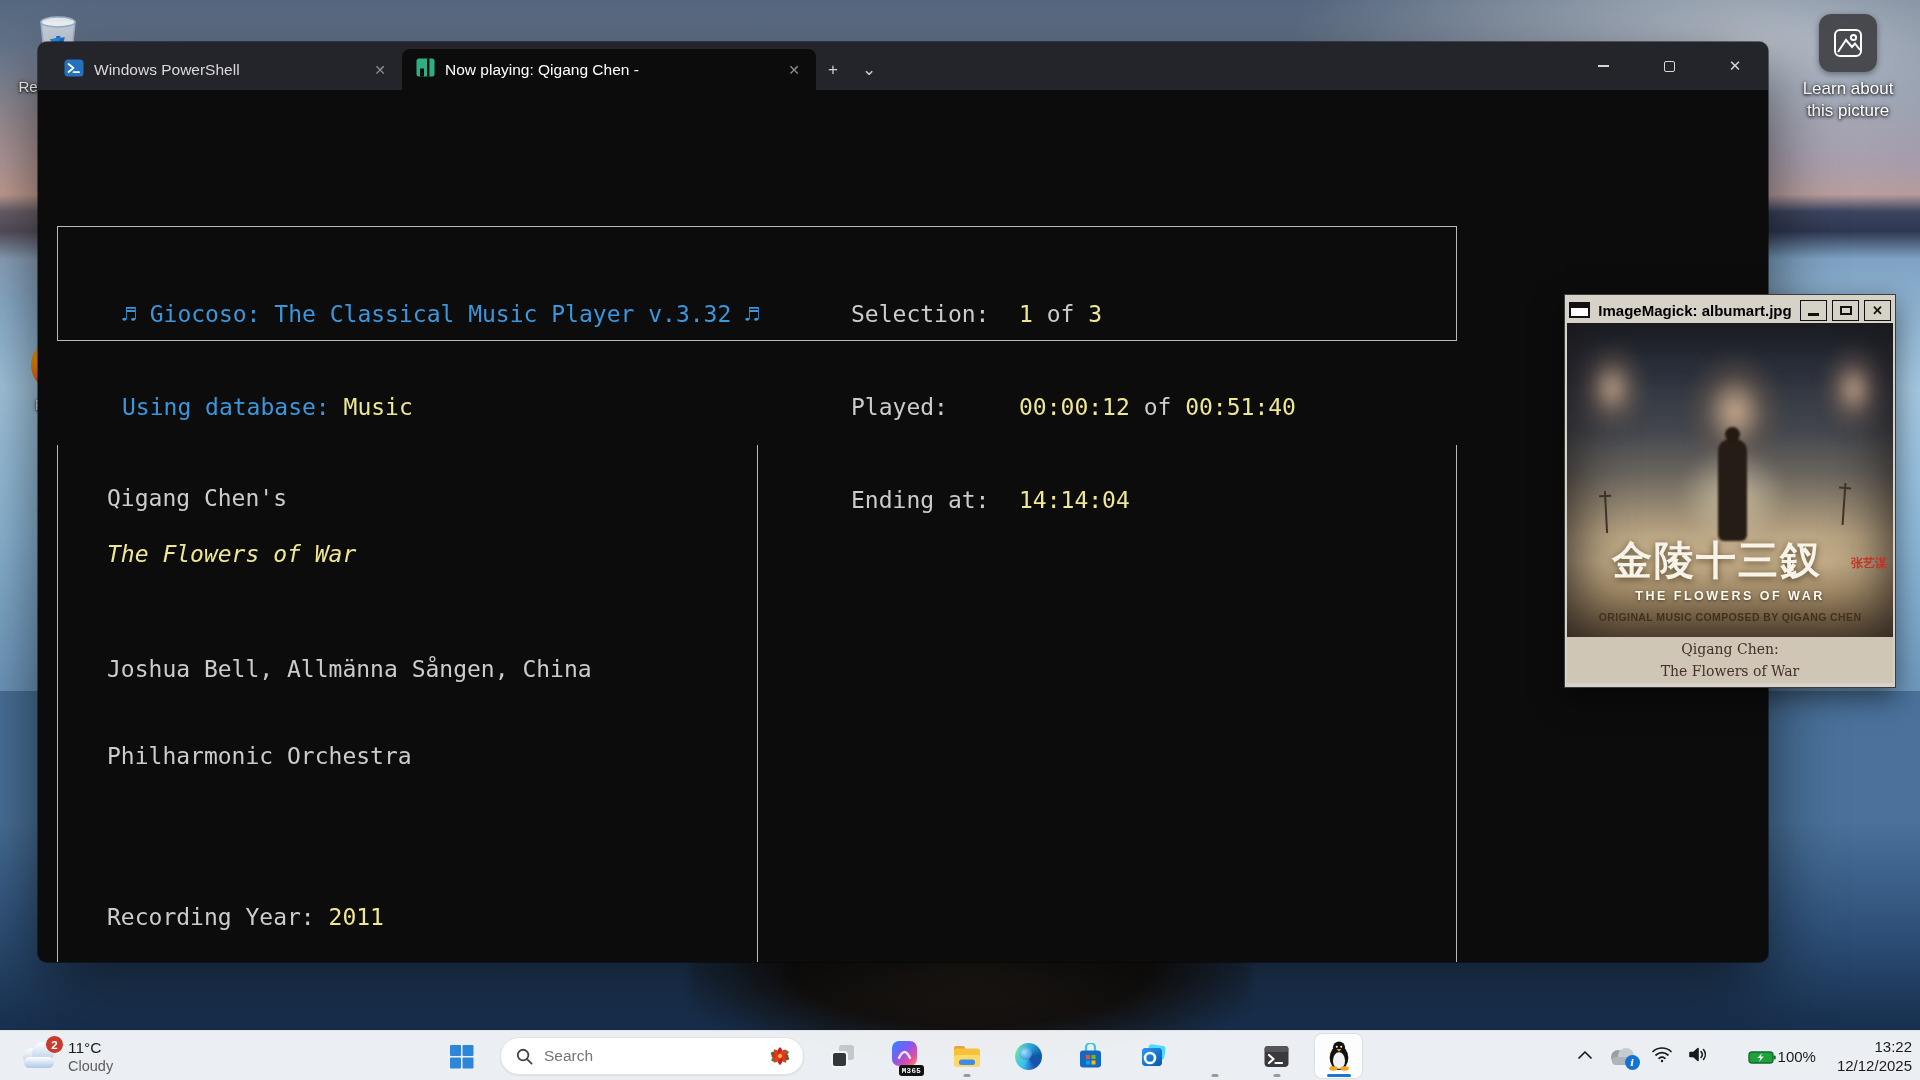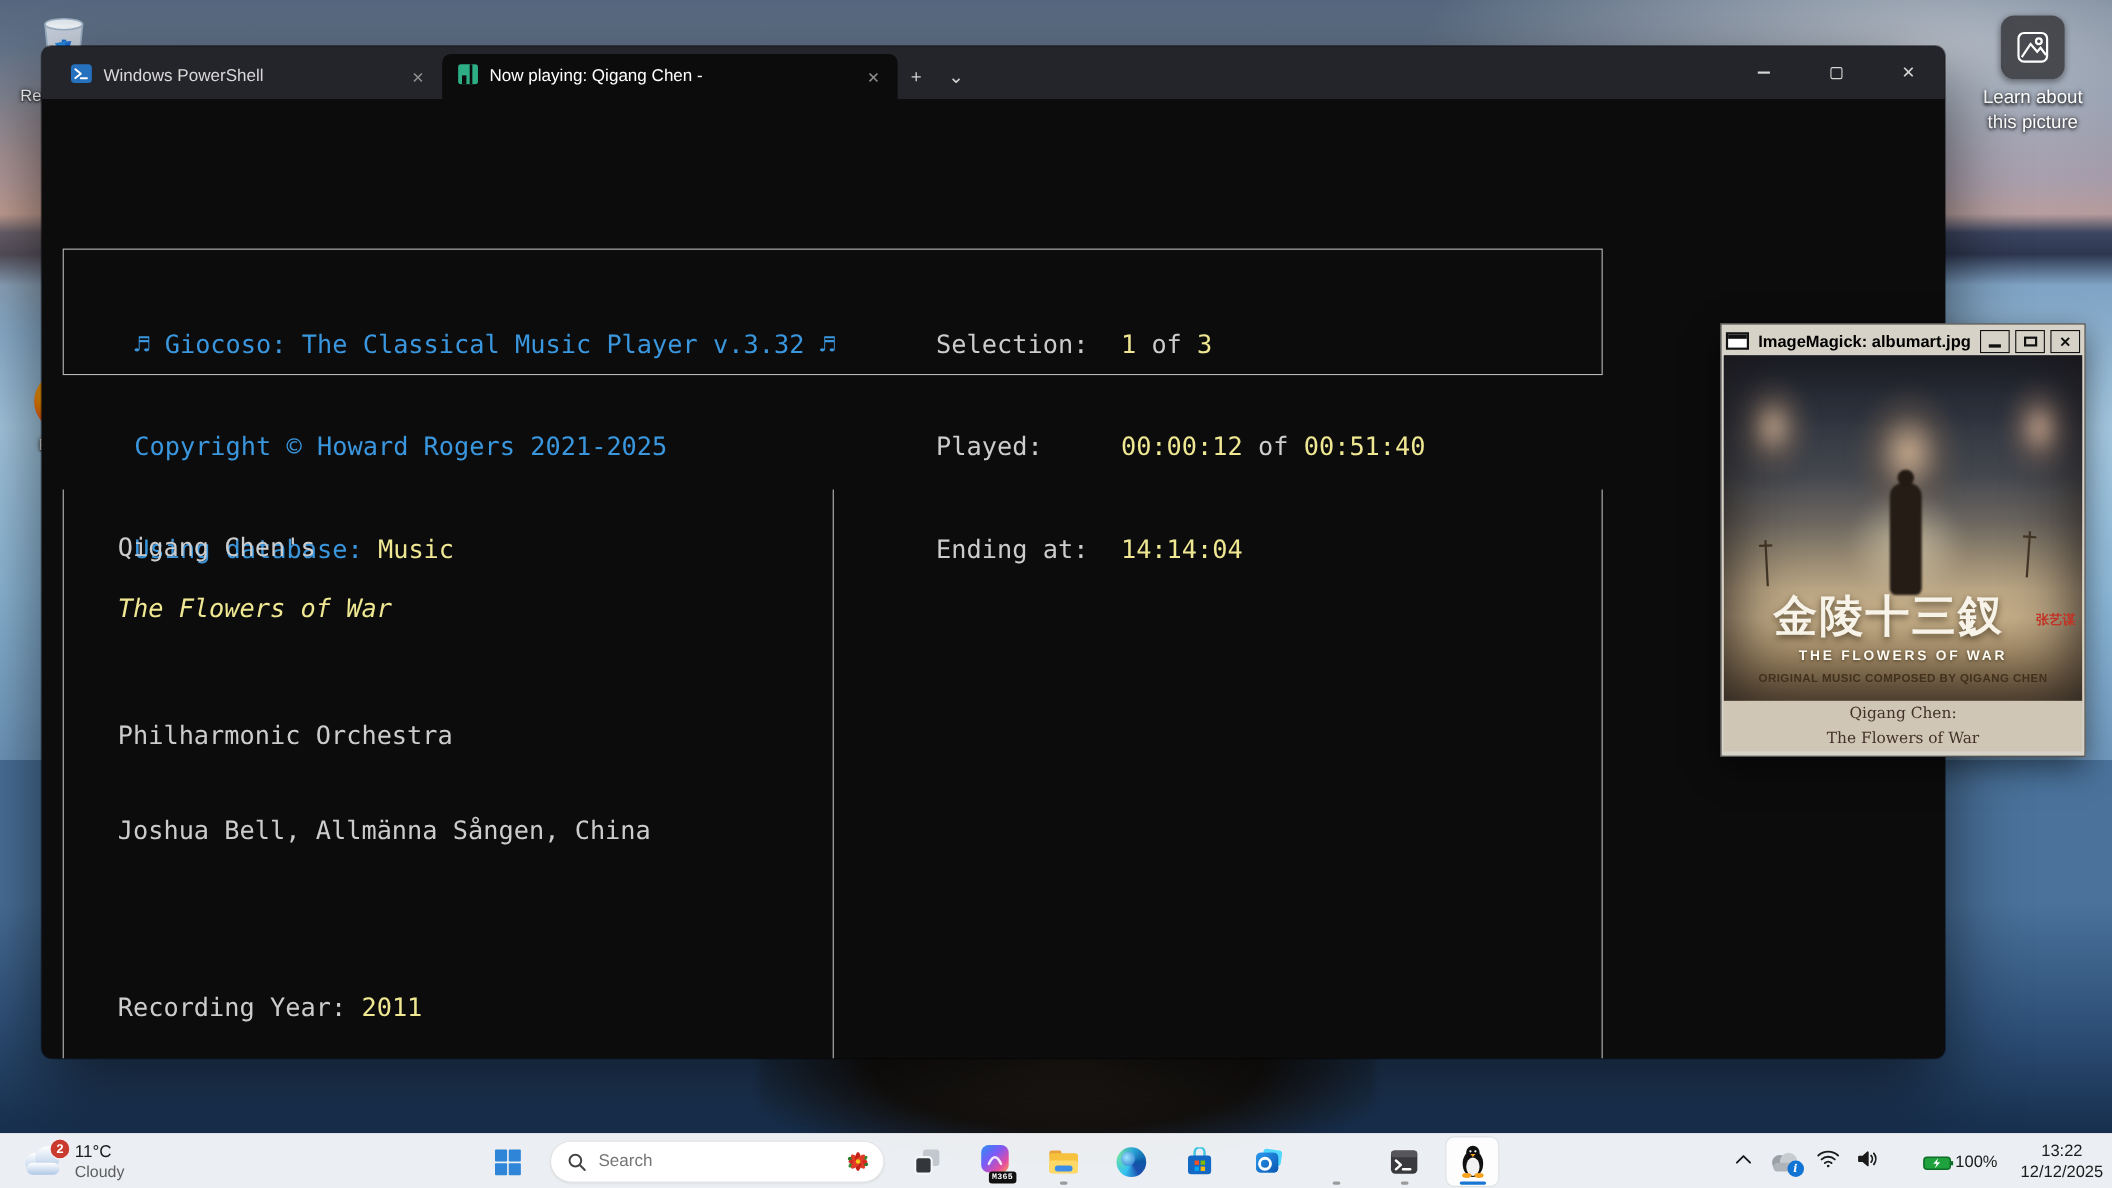--- a/index.html
+++ b/index.html
@@ -141,21 +141,21 @@
     display:flex; align-items:center; gap:10px; padding:0 10px 0 14px;
     box-shadow:0 1px 2px rgba(0,0,0,.07); }
   .search input { flex:1; border:none; outline:none; background:transparent; font-size:15.5px;
     color:#555; font-family:"Liberation Sans", sans-serif; }
   .m365-wrap { position:relative;font-family:Liberation Mono, monospace; }
   .m365-badge { position:absolute; right:-6px; bottom:-4px; background:#111; color:#fff;
     font-size:7.5px; font-weight:bold; padding:1.5px 3px; border-radius:3px; letter-spacing:.3px; }
   .tray { position:absolute; right:8px; top:0; height:50px; display:flex; align-items:center; gap:15px; }
   .battery-group { display:flex; align-items:flex-end; gap:2px;margin-left:24px; }
   .tray-text { font-size:15px; color:#1b1b1b; }
-  .clock { text-align:center; font-size:15px; color:#1b1b1b; line-height:19px; padding-left:6px; }
+  .clock { text-align:right; font-size:15px; color:#1b1b1b; line-height:19px; padding-left:6px; }
   .onedrive-wrap { position:relative; width:28px; height:20px; }
   .od-badge { position:absolute; right:-4px; bottom:-4px; width:15px; height:15px; border-radius:50%;
     background:#1173d4; color:#fff; font-size:10px; font-style:italic; font-weight:bold;
     font-family:"DejaVu Serif", serif; display:flex; align-items:center; justify-content:center; }
 </style>
 </head>
 <body>
 
 <div id="stage">
 
@@ -237,43 +237,42 @@
       </div>
     </div>
 
     <div class="term-body">
       <div class="tui mono">
 
         
         <div class="tui-header">
           <div class="hl">
             <div><span class="blue">♬ Giocoso: The Classical Music Player v.3.32 ♬</span></div>
-            <div><span class="blue">Copyright © Howard Rogers 2021-2025</span></div>
             <div><span class="blue">Using database: </span><span class="yel">Music</span></div>
           </div>
           <div class="hrl">
             <div>Selection:</div>
             <div>Played:</div>
             <div>Ending at:</div>
           </div>
           <div class="hrv">
             <div><span class="yel">1</span><span> of </span><span class="yel">3</span></div>
             <div><span class="yel">00:00:12</span><span> of </span><span class="yel">00:51:40</span></div>
             <div><span class="yel">14:14:04</span></div>
           </div>
         </div>
 
         
         <div class="tui-main">
           <div class="vdivider"></div>
           <div class="composer">Qigang Chen's</div>
           <div class="work yel">The Flowers of War</div>
           <div class="performers">
+            <div>Joshua Bell, Allmänna Sången, China</div>
             <div>Philharmonic Orchestra</div>
-            <div>Joshua Bell, Allmänna Sången, China</div>
           </div>
           <div class="meta">
             <div><span>Recording Year: </span><span class="yel">2011</span></div>
             
             
             
           </div>
         </div>
 
         

